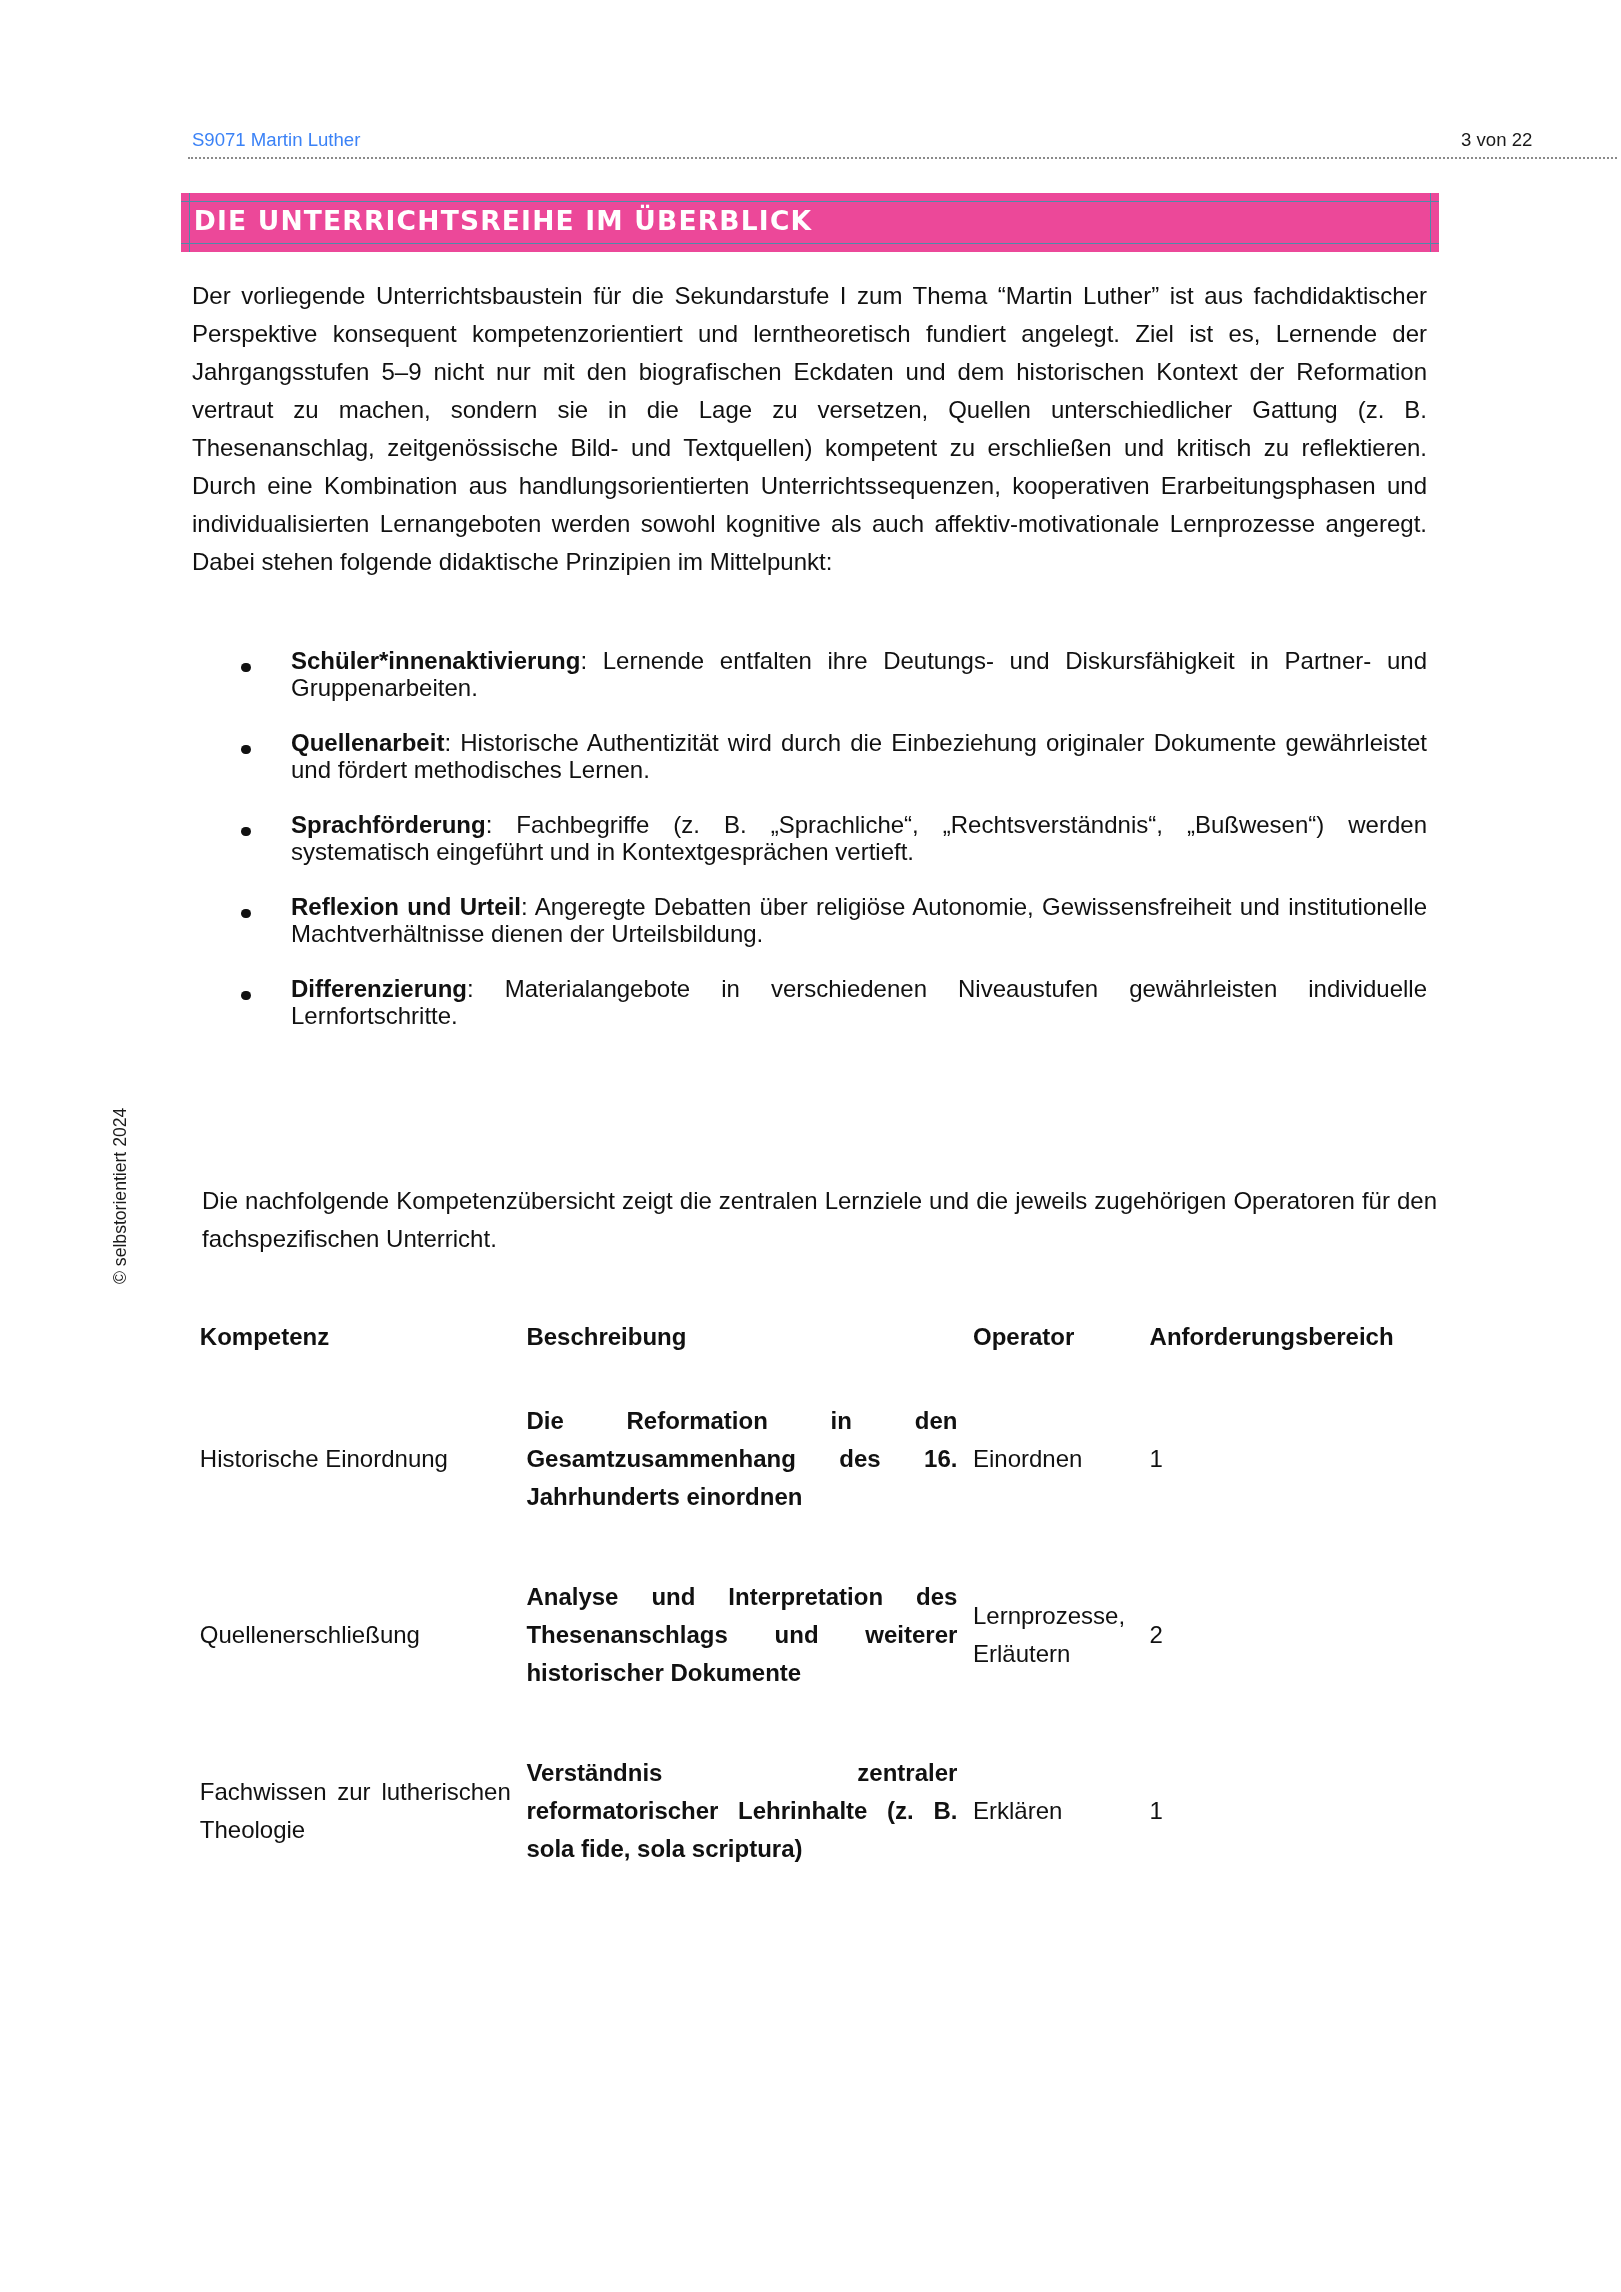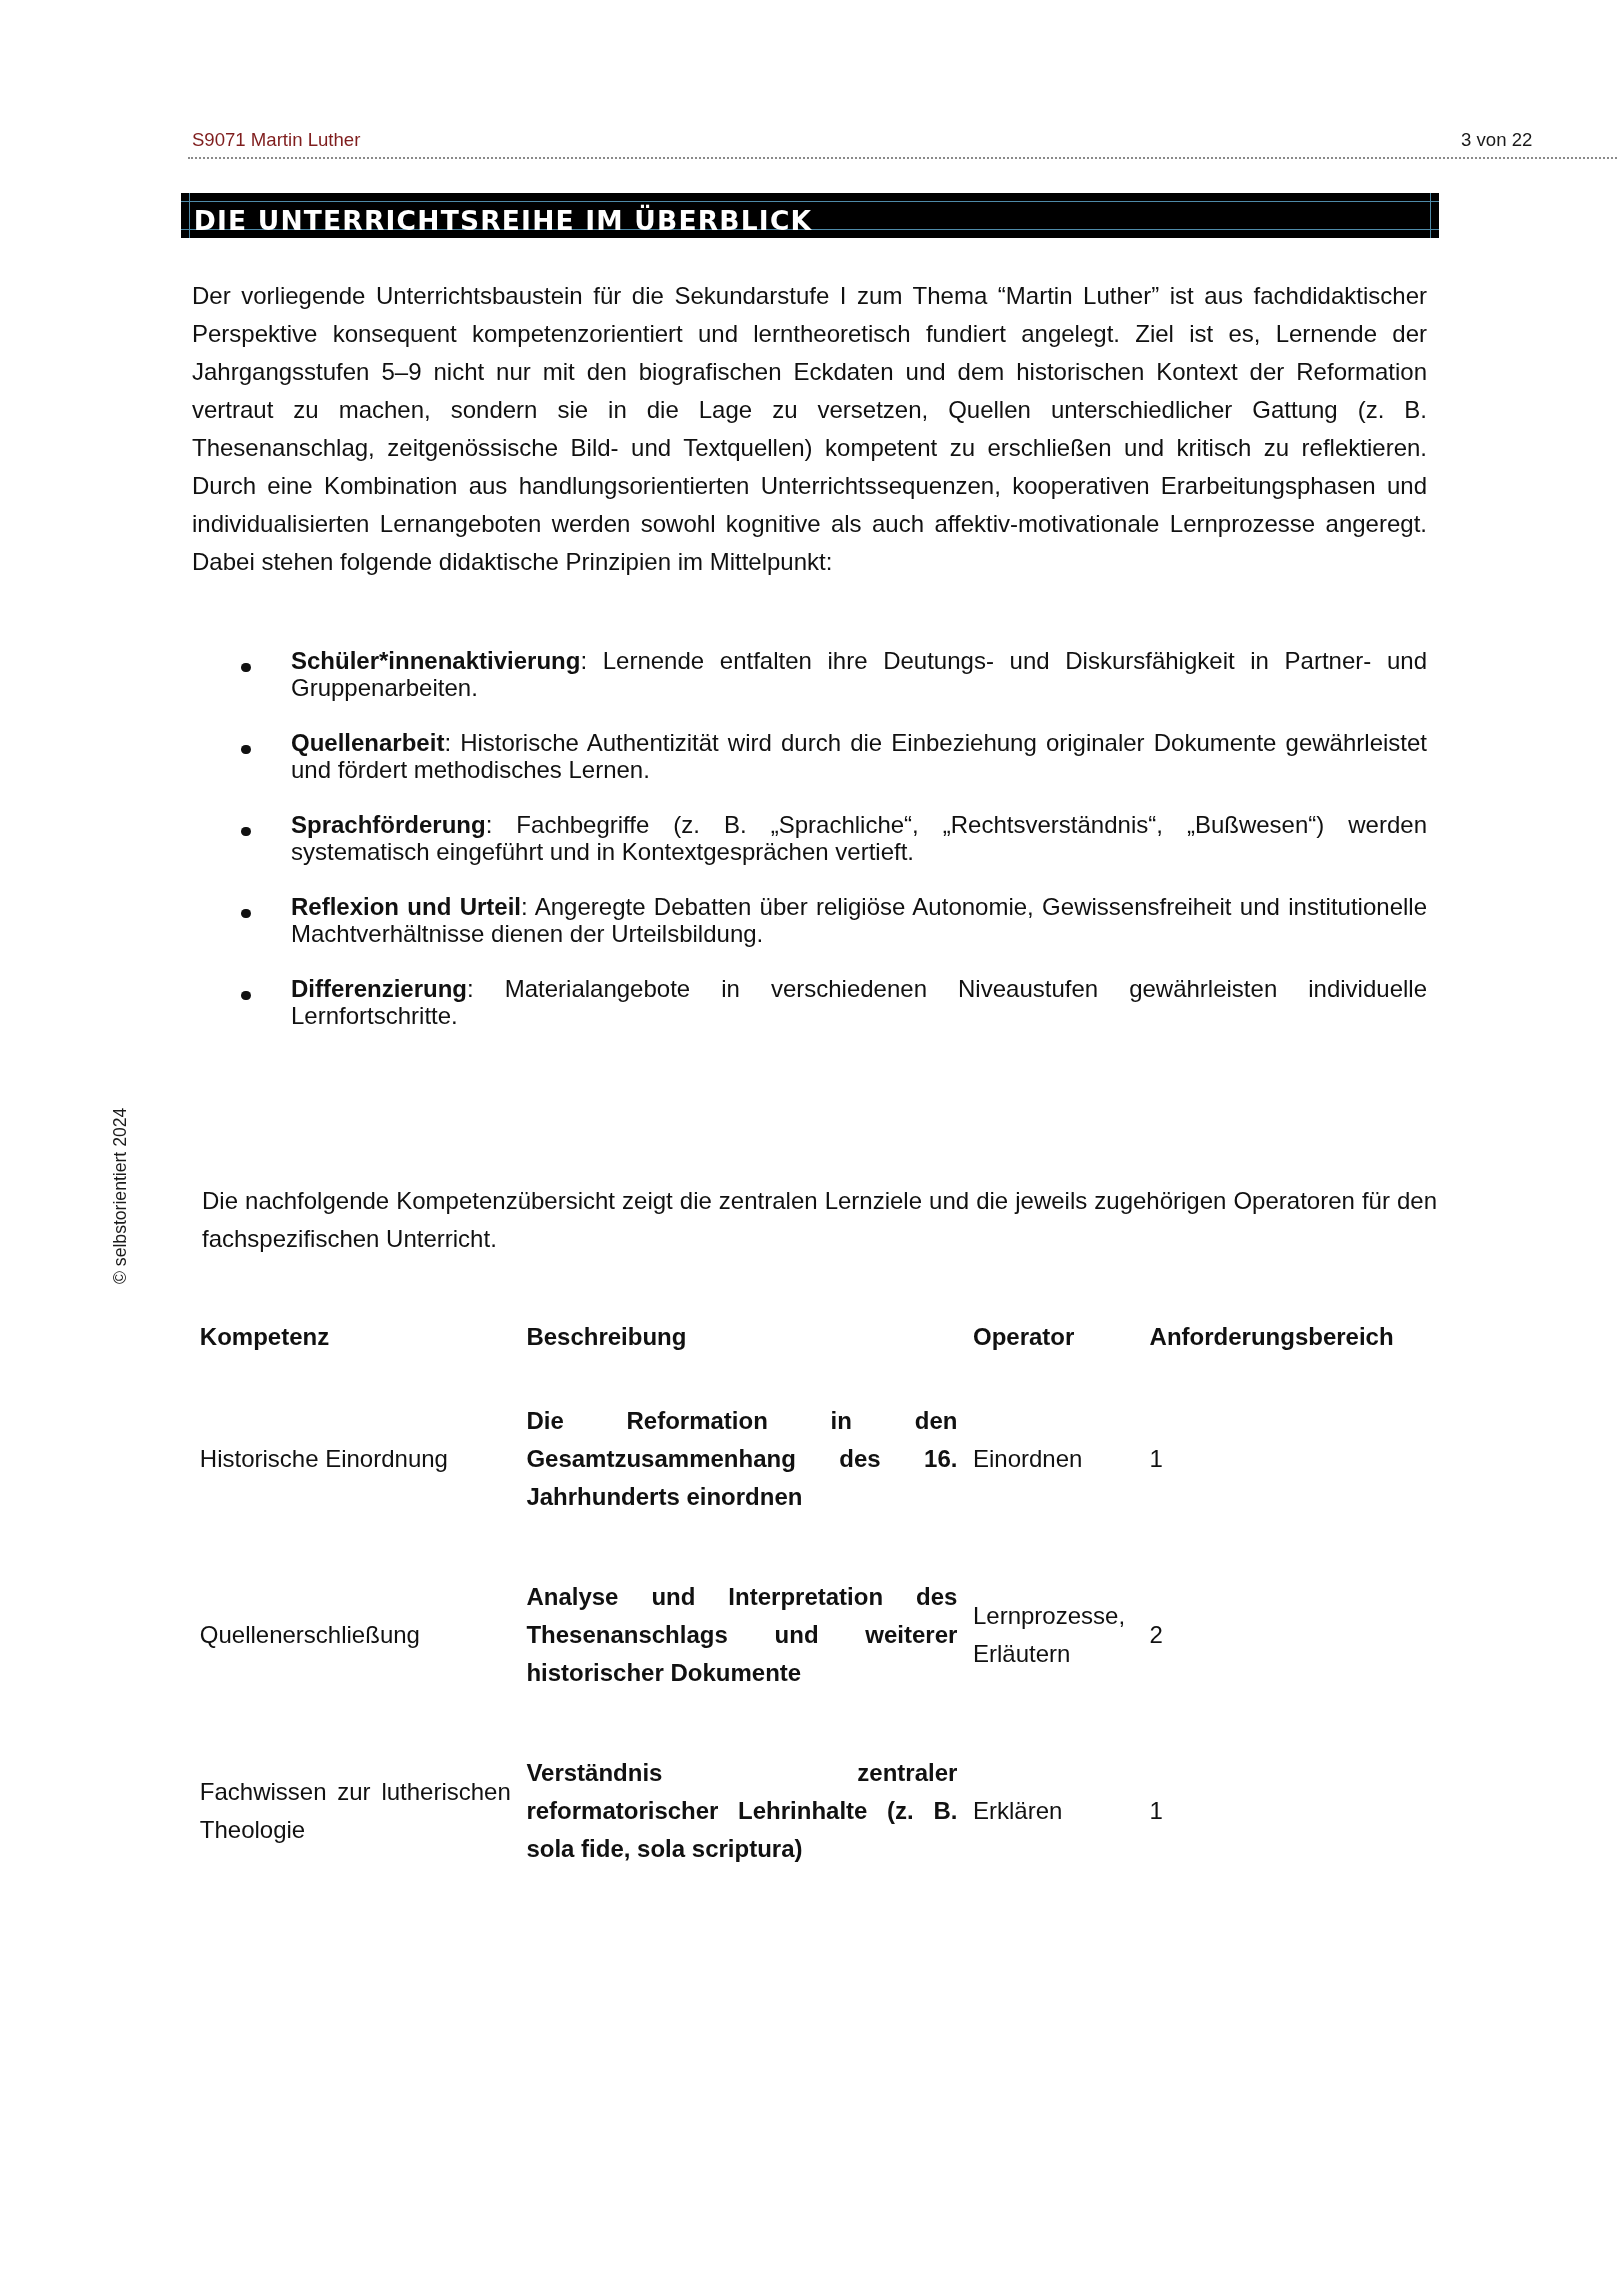--- a/index.html
+++ b/index.html
@@ -21,36 +21,36 @@
       top: 125px;
       width: 1429px;
       height: 32px;
       border-bottom: 2px dotted #8a8a8a;
     }
     .page-header .doc-id {
       position: absolute;
       left: 3.9px;
       top: 3.9px;
       font-size: 18.6px;
-      color: #7f1d1d;
+      color: #3b82f6;
     }
     .page-header .page-num {
       position: absolute;
       left: 1273px;
       top: 3.9px;
       font-size: 18.6px;
       color: #1a1a1a;
     }
     .section-bar {
       position: absolute;
       left: 181px;
       top: 193px;
       width: 1258px;
-      height: 45px;
-      background: #000000;
+      height: 59px;
+      background: #ec4899;
       box-sizing: border-box;
     }
     .section-bar .inner-line-top,
     .section-bar .inner-line-bottom {
       position: absolute;
       left: 0;
       right: 0;
       height: 1px;
       background: #4e8aa8;
     }

